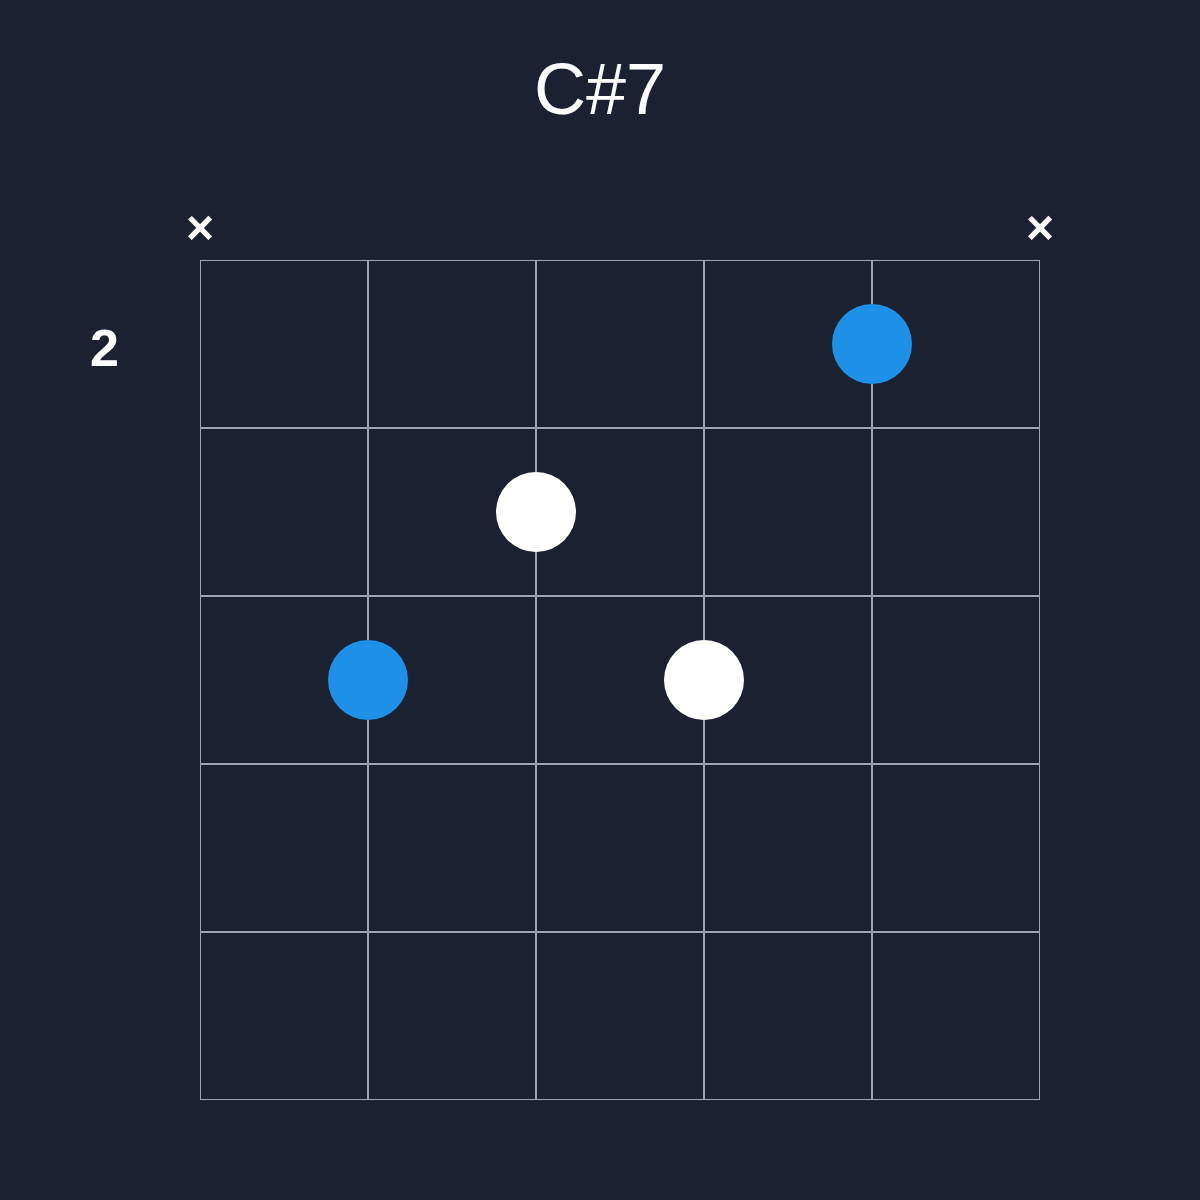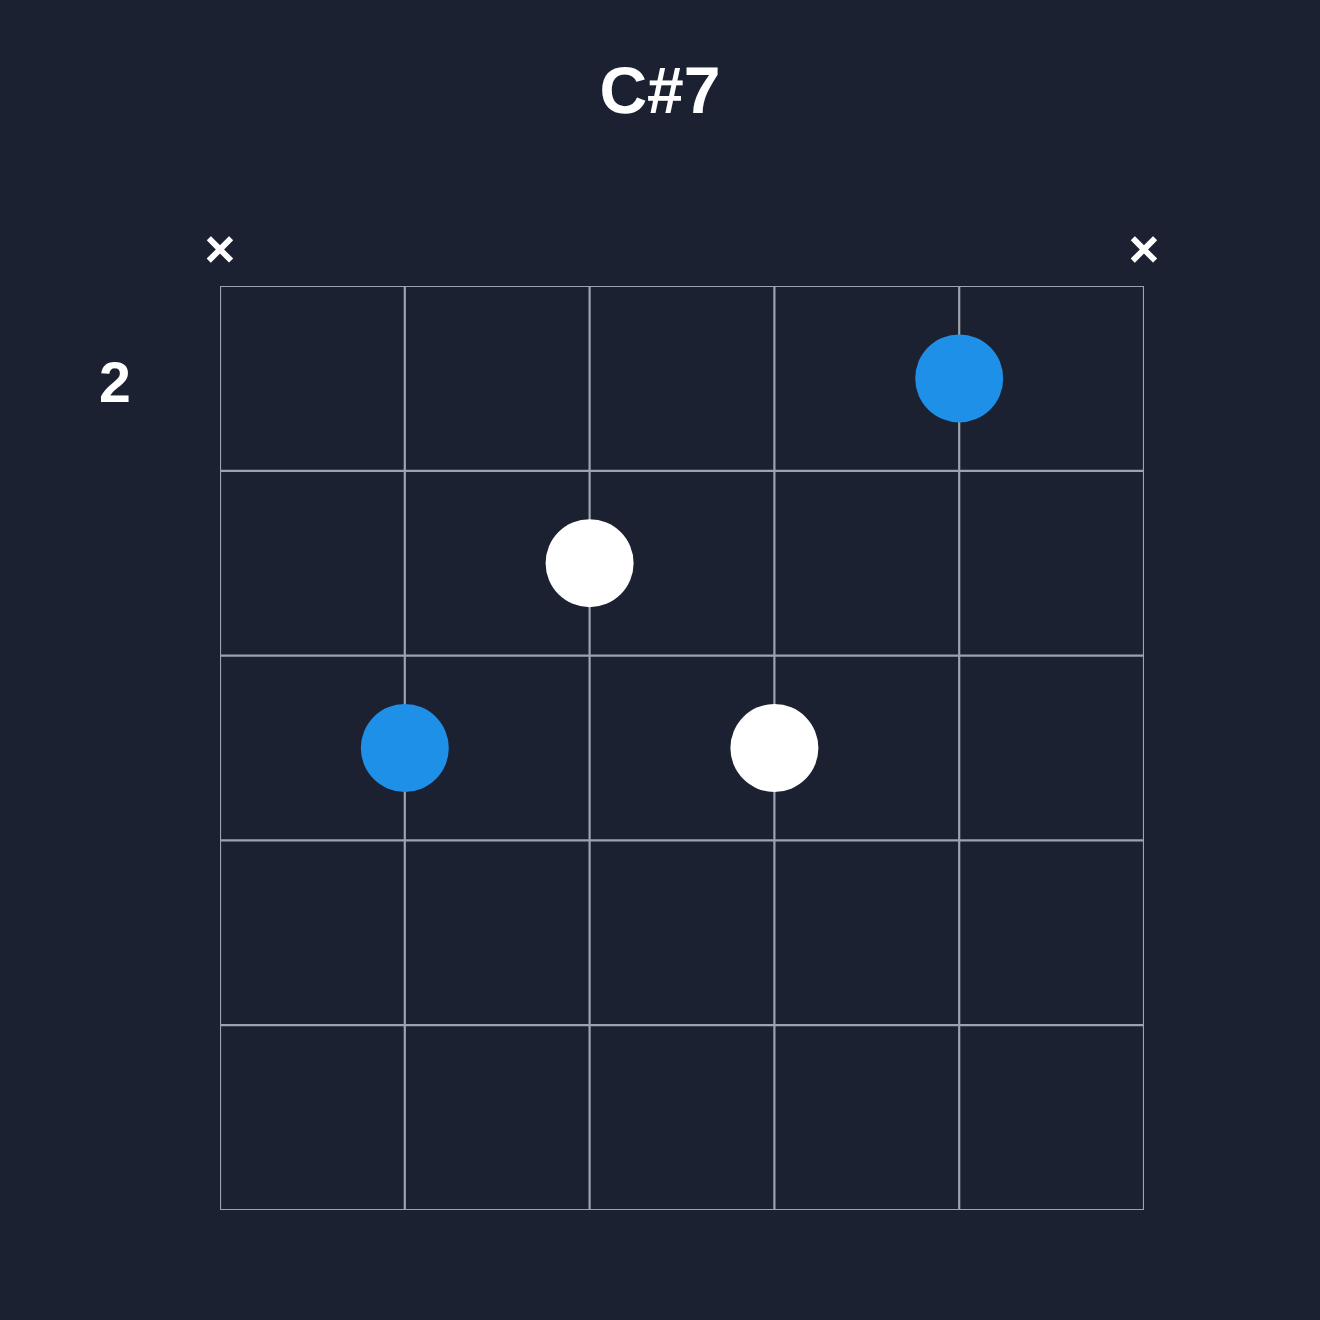--- a/index.html
+++ b/index.html
@@ -14,22 +14,22 @@
       font-family: -apple-system, BlinkMacSystemFont, "Segoe UI", Arial, sans-serif;
       position: relative;
       overflow: hidden;
     }
     .chord-title {
       position: absolute;
       top: 48px;
       left: 50%;
       transform: translateX(-50%);
       color: #ffffff;
-      font-size: 60px;
-      font-weight: 700;
+      font-size: 72px;
+      font-weight: 400;
     }
     .fretboard-container {
       position: absolute;
       top: 260px;
       left: 200px;
       width: 840px;
       height: 840px;
     }
     .fret-label {
       position: absolute;

